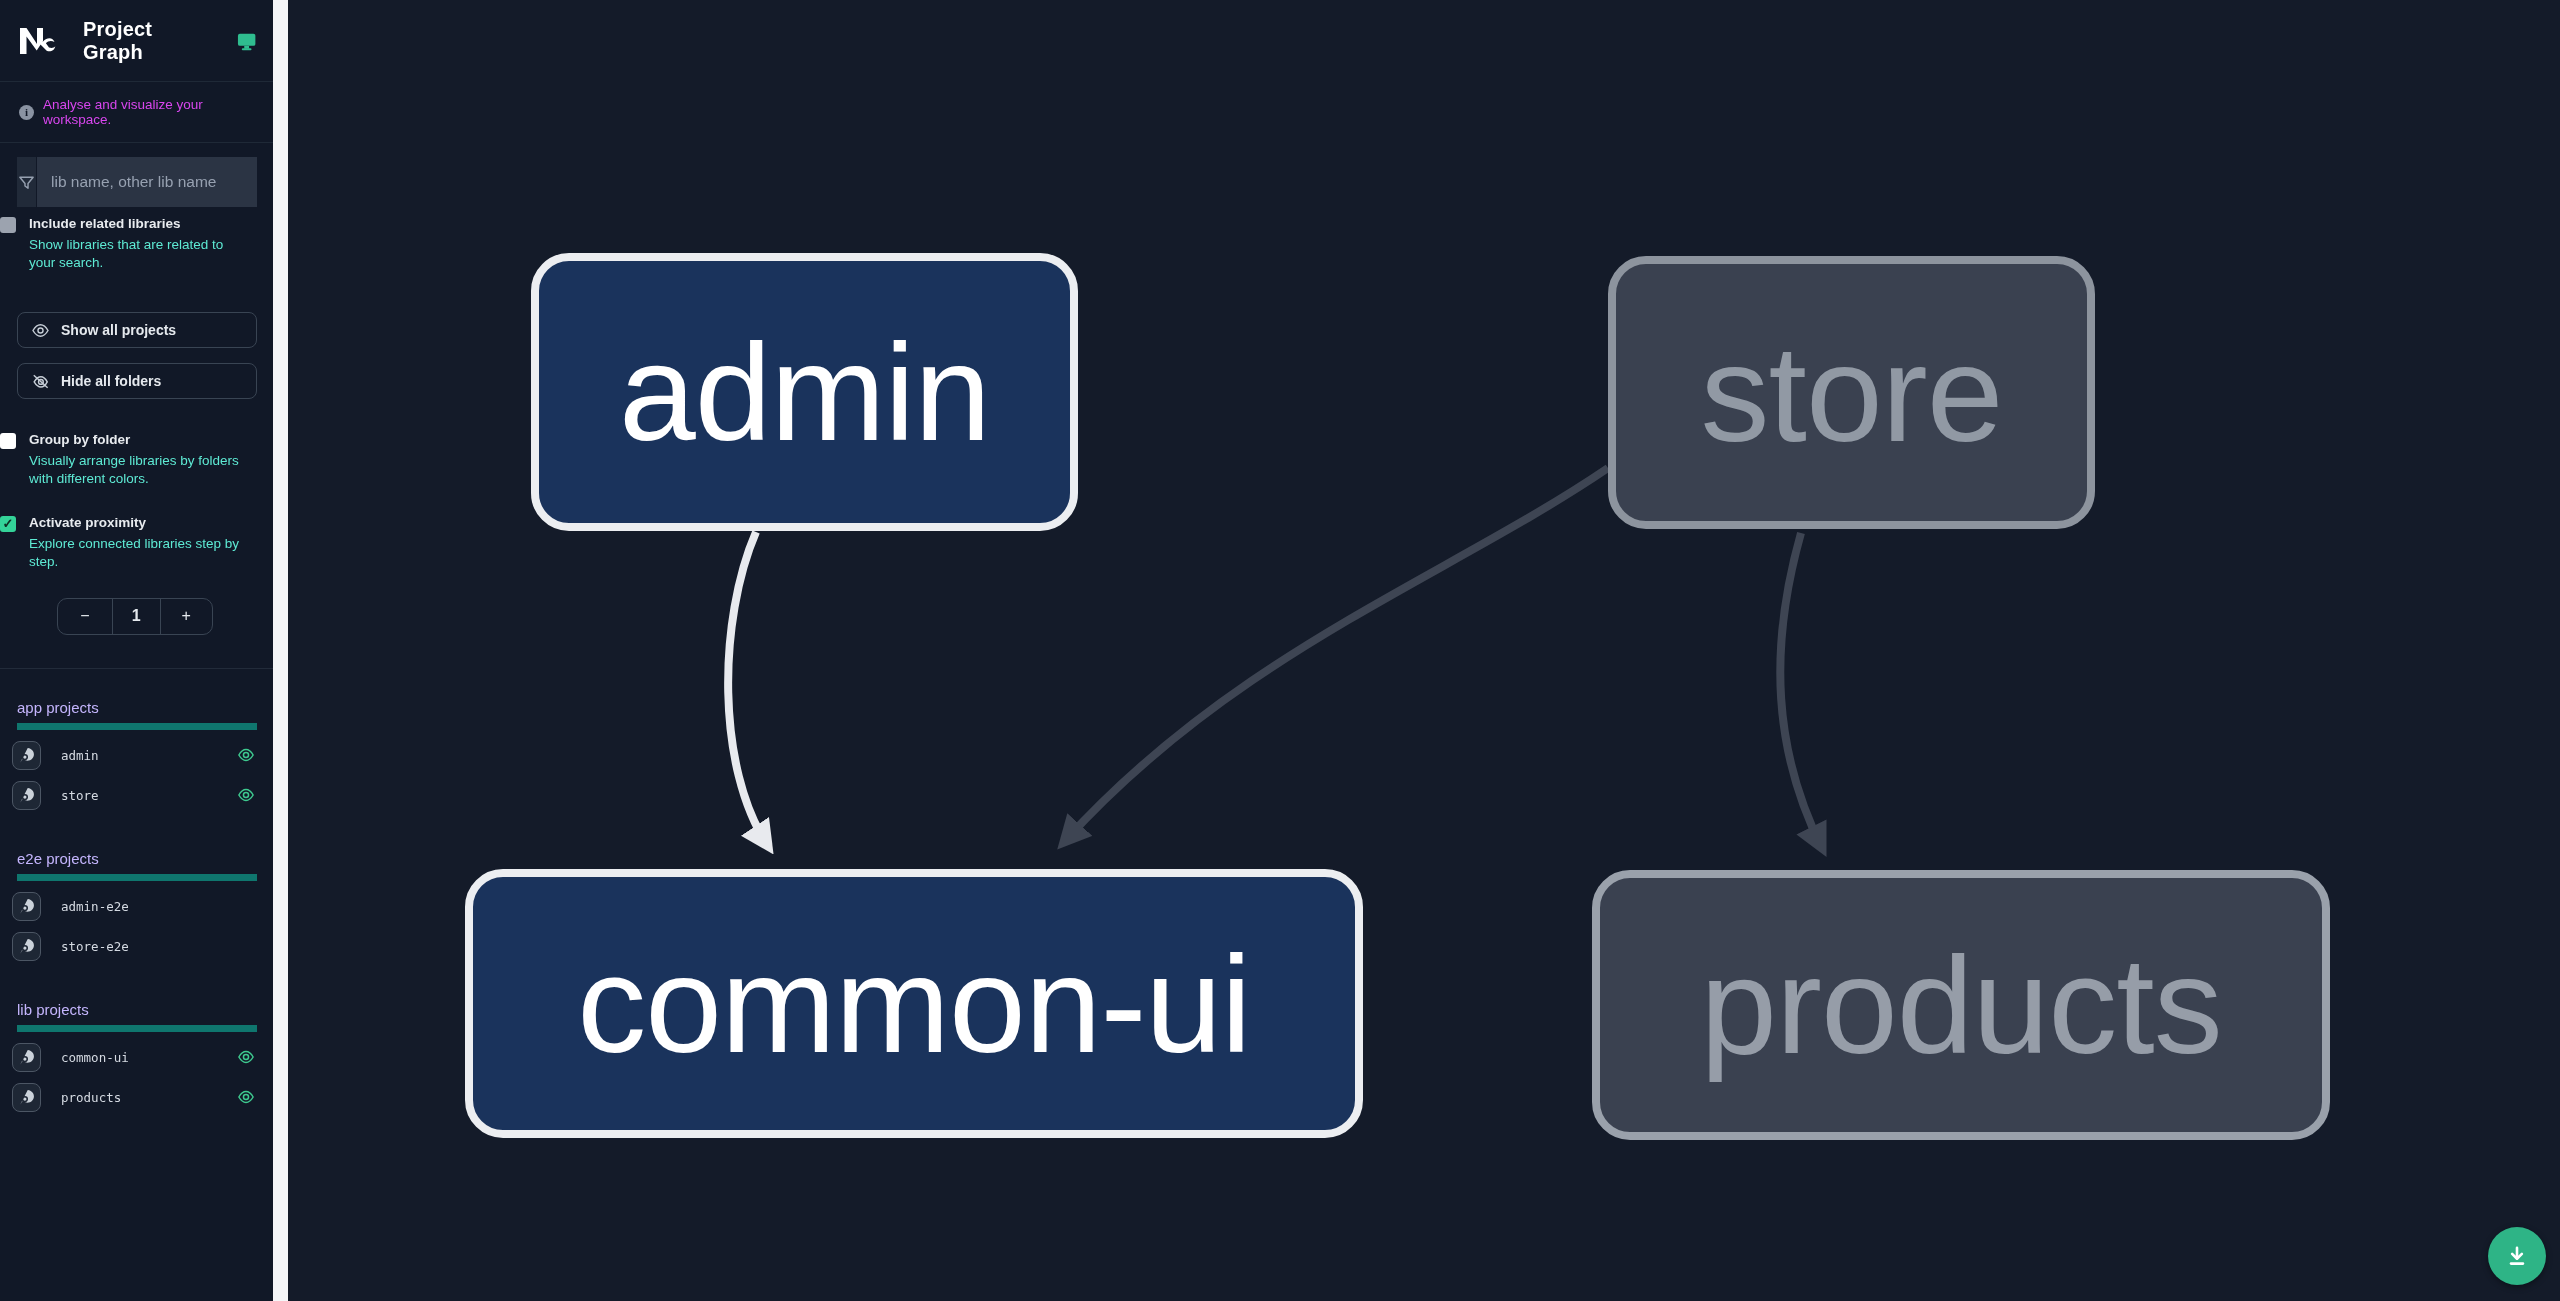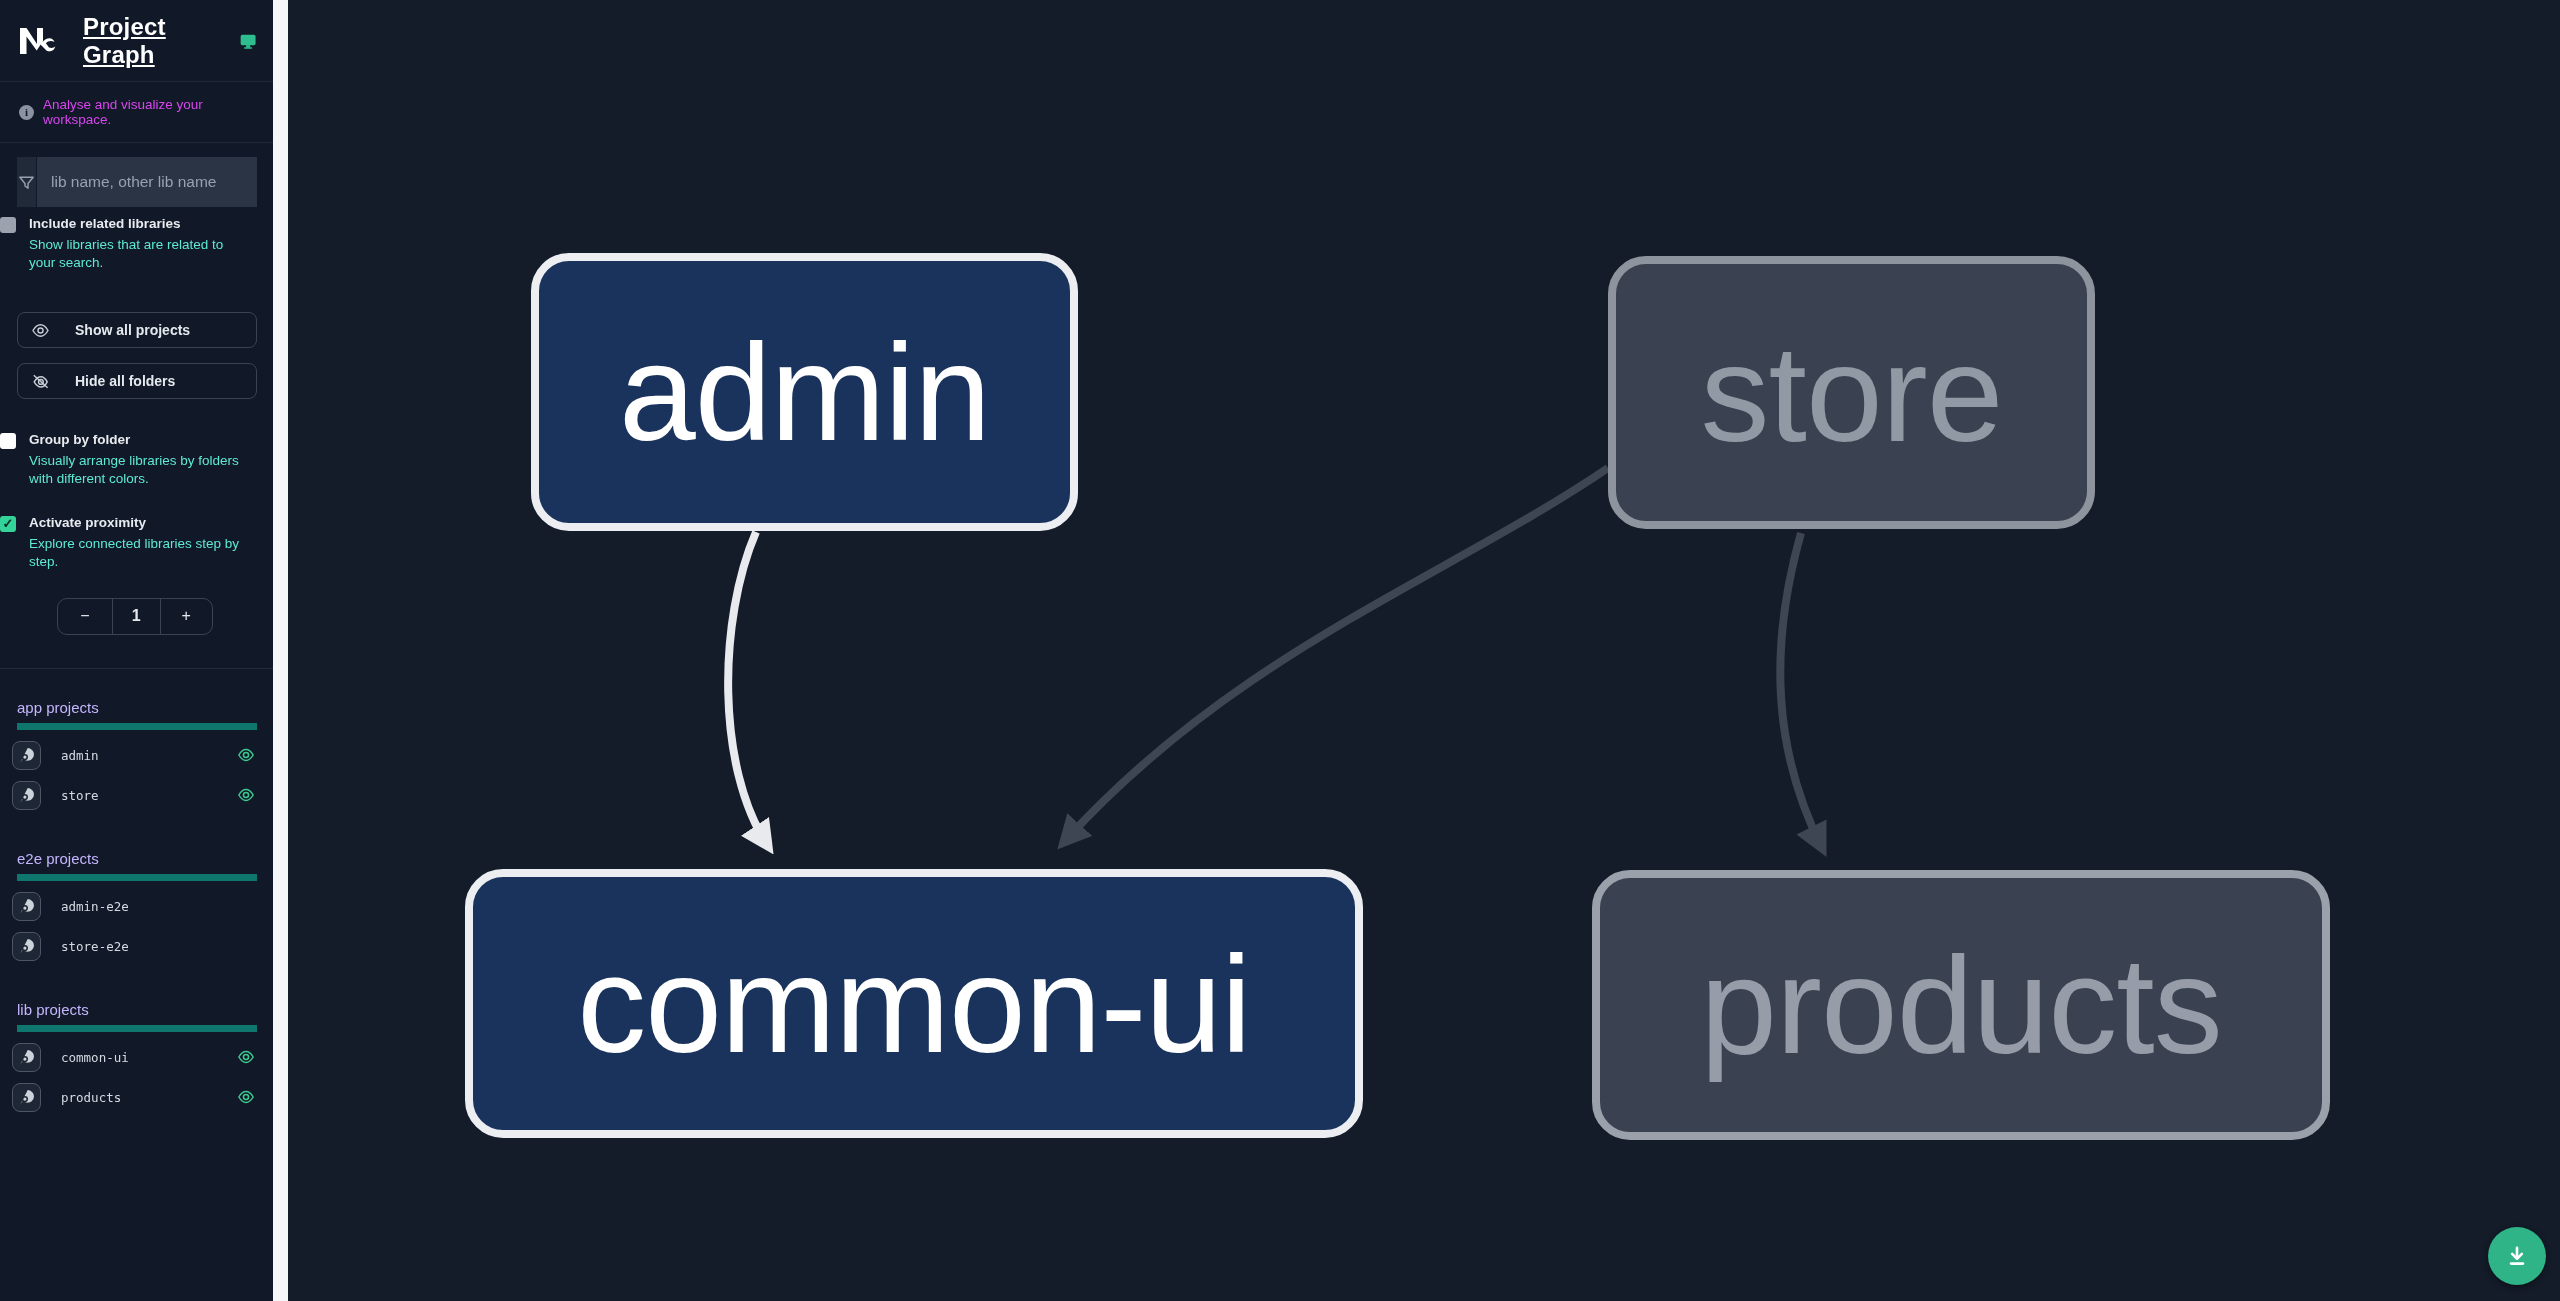--- a/index.html
+++ b/index.html
@@ -5,21 +5,21 @@
   * { margin:0; padding:0; box-sizing:border-box; }
   html,body { width:2560px; height:1301px; overflow:hidden; }
   body { font-family:"Liberation Sans", sans-serif; background:#141b29; position:relative; }
 
   
   .sidebar { position:absolute; left:0; top:0; bottom:0; width:273px; background:#111827; color:#e5e9ee; }
   .sidebar-scrollbar { position:absolute; left:273px; top:0; bottom:0; width:15px; background:#f5f6f8; }
 
   .sb-header { height:82px; display:flex; align-items:center; padding:0 16px; border-bottom:1px solid #1f2937; }
   .nx-logo { width:42px; height:42px; flex:0 0 auto; }
-  .sb-title { font-size:24px; font-weight:700; color:#ffffff; margin-left:25px; letter-spacing:.2px;text-decoration:underline; }
+  .sb-title { font-size:20px; font-weight:700; color:#ffffff; margin-left:25px; letter-spacing:.2px; }
   .monitor-icon { margin-left:22px; width:22px; height:22px; }
 
   .sb-tagline { height:61px; display:flex; align-items:center; padding:0 16px 0 19px; border-bottom:1px solid #1f2937; }
   .info-icon { width:15px; height:15px; border-radius:50%; background:#8a93a2; color:#111827; font-size:11px; font-weight:700;
                display:flex; align-items:center; justify-content:center; font-family:"Liberation Serif", serif; flex:0 0 auto; }
   .sb-tagline span.txt { margin-left:9px; font-size:13.5px; color:#d946ef; }
 
   .search-wrap { margin:14px 16px 0 17px; height:50px; display:flex; border-radius:0; overflow:hidden; }
   .search-icon-cell { width:47px; background:#212a39; display:flex; align-items:center; justify-content:center; border-right:1px solid #111827; }
   .search-input { flex:1; background:#2b3444; border:none; outline:none; color:#97a1b1; font-size:15.5px; padding:0 14px; font-family:"Liberation Sans", sans-serif; }
@@ -27,21 +27,21 @@
 
   .opt { display:flex; padding-right:14px; margin-top:9px; }
   .cb { width:16px; height:16px; border-radius:3px; flex:0 0 auto; margin-top:1px; display:flex; align-items:center; justify-content:center; }
   .cb.gray { background:#9ca3af; }
   .cb.white { background:#ffffff; }
   .cb.checked { background:#34d399; color:#0f2d22; font-size:13px; font-weight:700; }
   .opt-body { margin-left:13px; width:216px; }
   .opt-label { font-size:13.5px; font-weight:700; color:#e8ebef; line-height:1.25; }
   .opt-desc { font-size:13.5px; color:#5eead4; line-height:1.35; margin-top:3px; }
 
-  .btn { margin:15px 16px 0 17px; height:36px; display:flex; align-items:center; gap:25px; padding-left:13px;
+  .btn { margin:15px 16px 0 17px; height:36px; display:flex; align-items:center; gap:11px; padding-left:13px;
          border:1px solid #394453; border-radius:8px; background:transparent; color:#e5e9ee;
          font-size:14px; font-weight:700; font-family:"Liberation Sans", sans-serif; cursor:pointer; width:240px; }
   .btn.first { margin-top:40px; }
   .btn svg { flex:0 0 auto; }
 
   .opt.group-by { margin-top:33px; }
   .opt.proximity { margin-top:26px; }
 
   .stepper { margin:27px 0 0 57px; width:156px; height:37px; display:flex; border:1px solid #394453; border-radius:10px; overflow:hidden; }
   .stepper > div { display:flex; align-items:center; justify-content:center; color:#e5e9ee; font-size:16px; cursor:pointer; }

